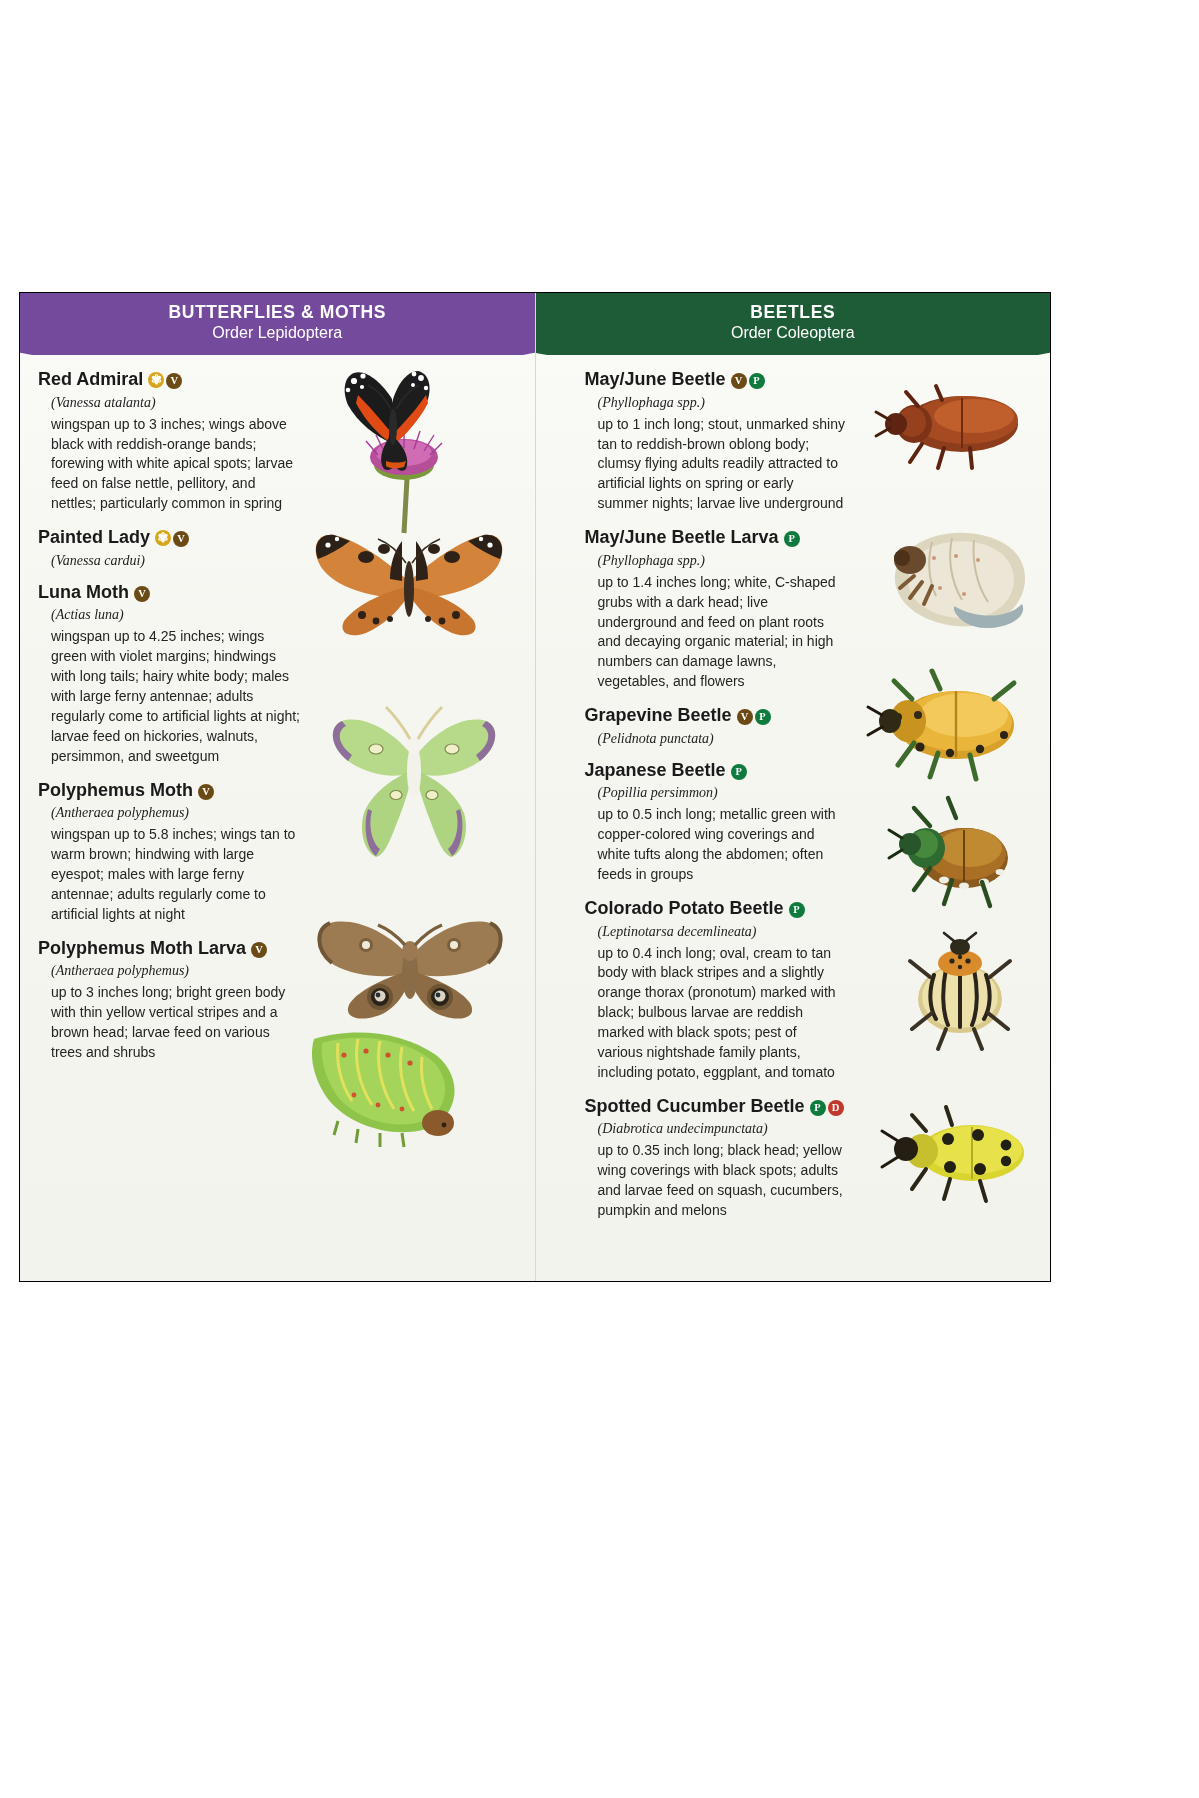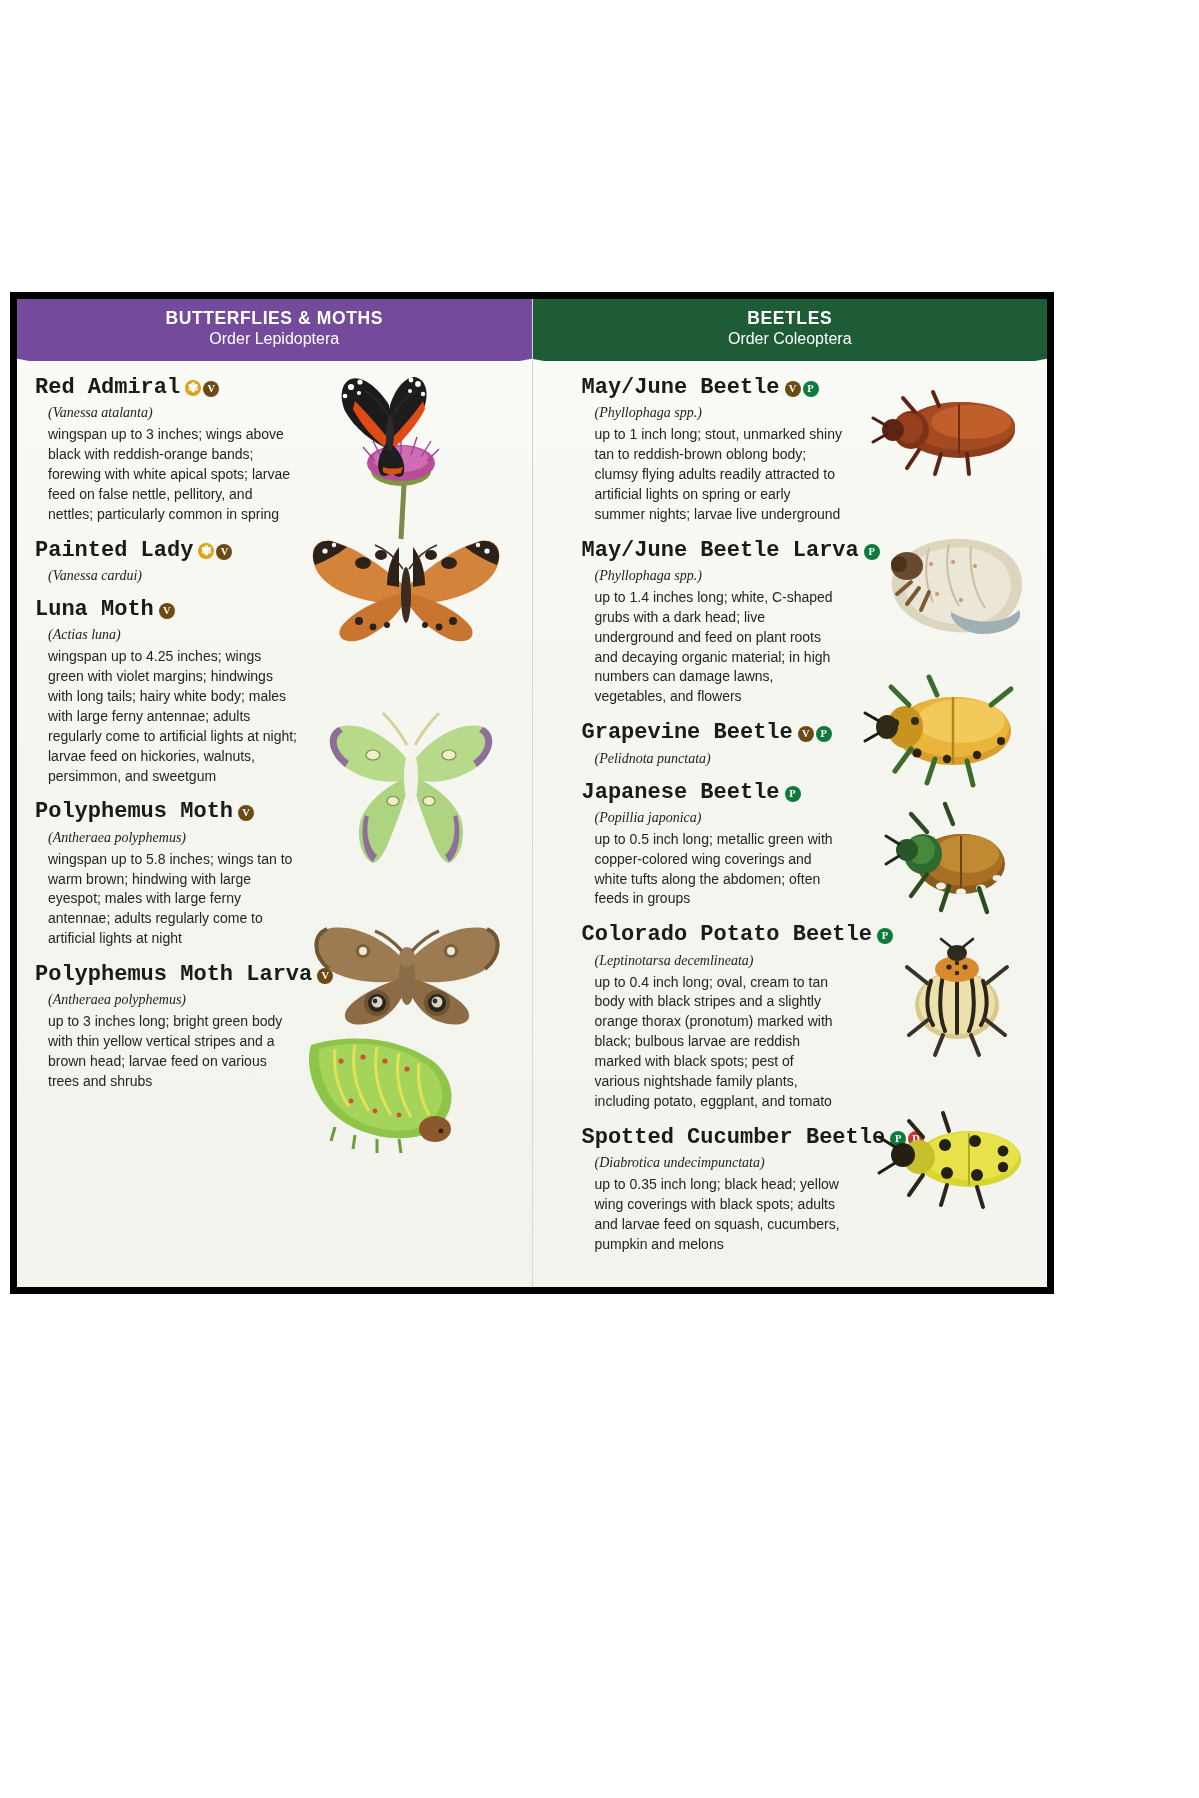--- a/index.html
+++ b/index.html
@@ -5,26 +5,26 @@
   html, body {
     margin: 0;
     padding: 0;
     background: #ffffff;
     width: 1199px;
     height: 1798px;
     font-family: "Liberation Sans", sans-serif;
   }
   .page {
     position: absolute;
-    left: 10px;
+    left: 19px;
     top: 292px;
     width: 1030px;
     height: 988px;
     background: #14b8a6;
-    border: 7px solid #000000;
+    border: 1px solid #000000;
     overflow: hidden;
     display: flex;
   }
   .column {
     position: relative;
     width: 515px;
     height: 100%;
     background: linear-gradient(180deg, #fbfbf7 0%, #f5f6f0 40%, #f2f3ec 100%);
     overflow: hidden;
   }
@@ -66,22 +66,22 @@
 
   .entries {
     position: relative;
     padding: 14px 16px 0 18px;
   }
   .entry {
     position: relative;
     margin-bottom: 13px;
   }
   .entry .name {
-    font-family: Liberation Mono, monospace;
-    font-size: 22px;
+    font-family: Liberation Sans, sans-serif;
+    font-size: 18px;
     font-weight: bold;
     color: #1a1a1a;
     line-height: 1.15;
     display: inline;
   }
   .badges {
     display: inline-block;
     vertical-align: 1px;
     margin-left: 5px;
     white-space: nowrap;
@@ -403,21 +403,21 @@
           <div class="desc">up to 1.4 inches long; white, C-shaped grubs with a dark head; live underground and feed on plant roots and decaying organic material; in high numbers can damage lawns, vegetables, and flowers</div>
         </div>
 
         <div class="entry">
           <span class="name">Grapevine Beetle</span><span class="badges"><span class="badge v">V</span><span class="badge p">P</span></span>
           <div class="sci">(Pelidnota punctata)</div>
         </div>
 
         <div class="entry">
           <span class="name">Japanese Beetle</span><span class="badges"><span class="badge p">P</span></span>
-          <div class="sci">(Popillia japonica)</div>
+          <div class="sci">(Popillia persimmon)</div>
           <div class="desc">up to 0.5 inch long; metallic green with copper-colored wing coverings and white tufts along the abdomen; often feeds in groups</div>
         </div>
 
         <div class="entry">
           <span class="name">Colorado Potato Beetle</span><span class="badges"><span class="badge p">P</span></span>
           <div class="sci">(Leptinotarsa decemlineata)</div>
           <div class="desc">up to 0.4 inch long; oval, cream to tan body with black stripes and a slightly orange thorax (pronotum) marked with black; bulbous larvae are reddish marked with black spots; pest of various nightshade family plants, including potato, eggplant, and tomato</div>
         </div>
 
         <div class="entry">

